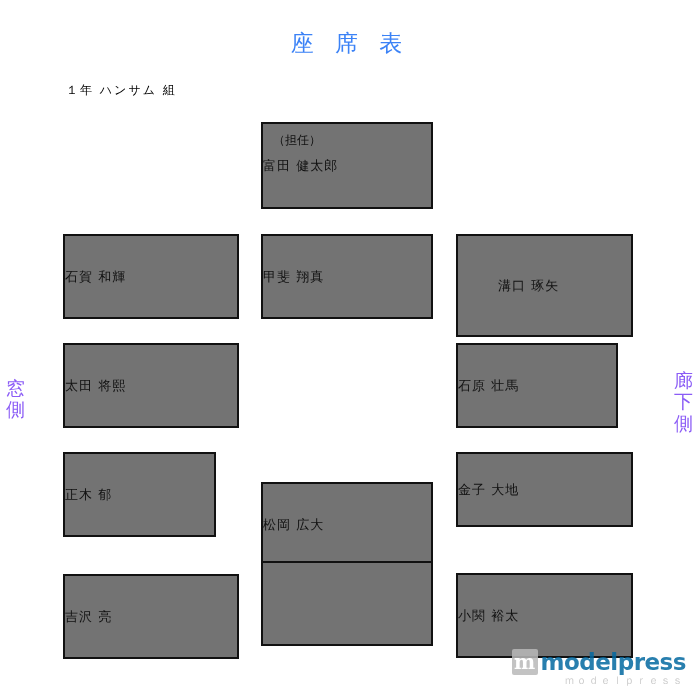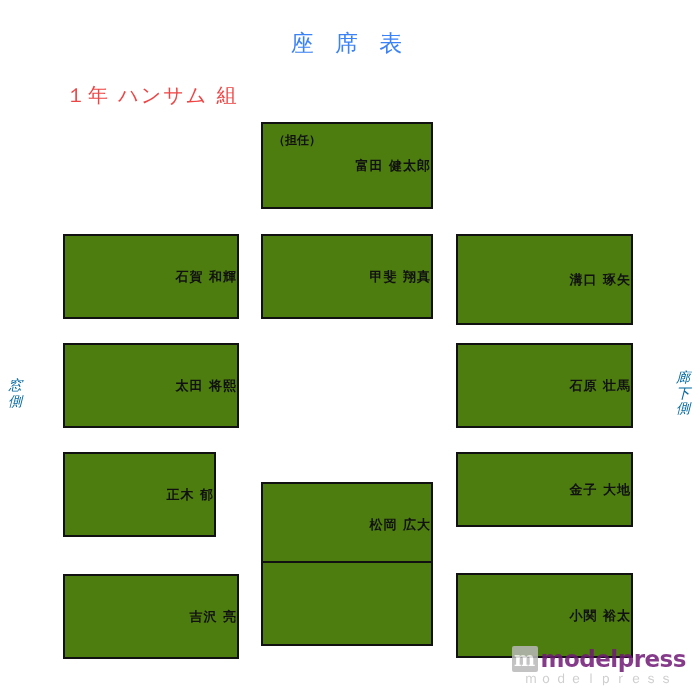--- a/index.html
+++ b/index.html
@@ -27,51 +27,49 @@
     text-align: center;
     font-size: 23px;
     letter-spacing: 7px;
     color: #3b82f6;
     font-weight: 500;
   }
   .class-label {
     position: absolute;
     top: 82px;
     left: 66px;
-    font-size: 20px;
+    font-size: 12px;
     letter-spacing: 2px;
-    color: #ef4444;
+    color: #000000;
   }
   .side-label {
     position: absolute;
-    font-size: 14px;
-    color: #0369a1;
+    font-size: 19px;
+    color: #8b5cf6;
     line-height: 1.12;
     width: 18px;
     text-align: center;
-    font-style: italic;
   }
   .side-left {
     left: 6px;
     top: 378px;
   }
   .side-right {
     left: 674px;
     top: 370px;
   }
   .seat {
     position: absolute;
     box-sizing: border-box;
     border: 2px solid #111111;
-    background: #4d7c0f;
+    background: #737373;
     display: flex;
     flex-direction: column;
-    align-items: flex-end;
+    align-items: flex-start;
     justify-content: center;
-    font-weight: bold;
   }
   .seat .name {
     font-size: 13px;
     letter-spacing: 1px;
     color: #111111;
   }
   .seat .role {
     font-size: 12px;
     color: #111111;
     margin-bottom: 2px;
@@ -109,31 +107,31 @@
     font-weight: bold;
     display: flex;
     align-items: center;
     justify-content: center;
     border-radius: 2px;
     margin-right: 3px;
     font-family: "DejaVu Serif", serif;
   }
   .wm-text {
     font-size: 23px;
-    color: #701a75;
+    color: #0369a1;
     font-weight: bold;
     letter-spacing: -0.5px;
     font-family: "DejaVu Sans", sans-serif;
   }
   .wm-sub {
-    font-size: 14px;
+    font-size: 11px;
     color: #c6c6c6;
     letter-spacing: 1px;
     margin-top: -2px;
-    margin-right: 12px;
+    margin-right: 2px;
   }
 </style>
 </head>
 <body>
 
 <div class="page">
 
   <div class="title">座 席 表</div>
 
   <div class="class-label">１年 ハンサム 組</div>
@@ -145,28 +143,28 @@
     <span class="role">（担任）</span>
     <span class="name">富田 健太郎</span>
   </div>
 
   <div class="seat" style="left:63px; top:234px; width:176px; height:85px;">
     <span class="name">石賀 和輝</span>
   </div>
   <div class="seat" style="left:261px; top:234px; width:172px; height:85px;">
     <span class="name">甲斐 翔真</span>
   </div>
-  <div class="seat" style="left:456px; top:234px; width:177px; height:91px;">
+  <div class="seat" style="left:456px; top:234px; width:177px; height:103px;padding-left:40px;">
     <span class="name">溝口 琢矢</span>
   </div>
 
   <div class="seat" style="left:63px; top:343px; width:176px; height:85px;">
     <span class="name">太田 将熙</span>
   </div>
-  <div class="seat" style="left:456px; top:343px; width:177px; height:85px;">
+  <div class="seat" style="left:456px; top:343px; width:162px; height:85px;">
     <span class="name">石原 壮馬</span>
   </div>
 
   <div class="seat" style="left:63px; top:452px; width:153px; height:85px;">
     <span class="name">正木 郁</span>
   </div>
   <div class="seat" style="left:261px; top:452px; width:172px; height:85px;margin-top:30px;">
     <span class="name">松岡 広大</span>
   </div>
   <div class="seat" style="left:456px; top:452px; width:177px; height:75px;">

